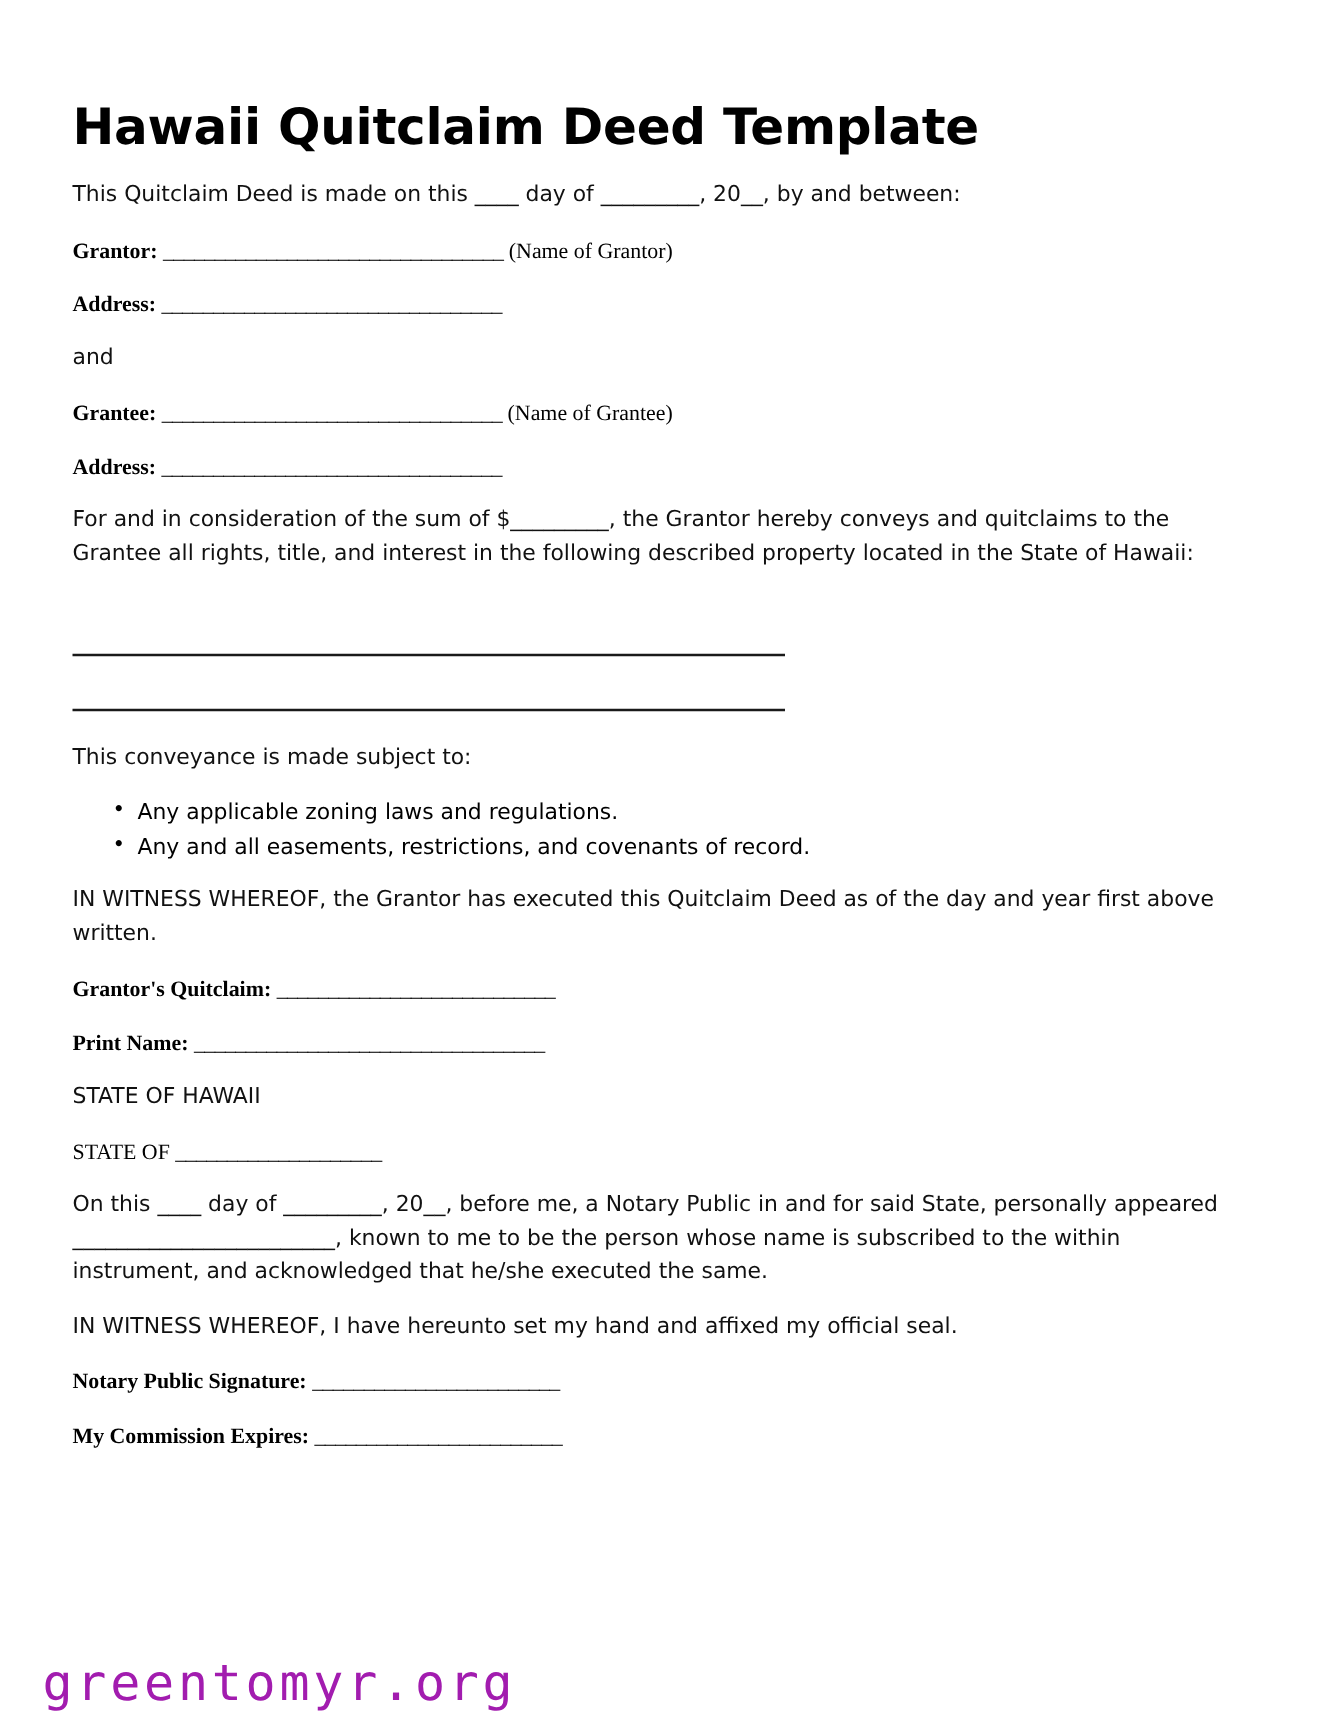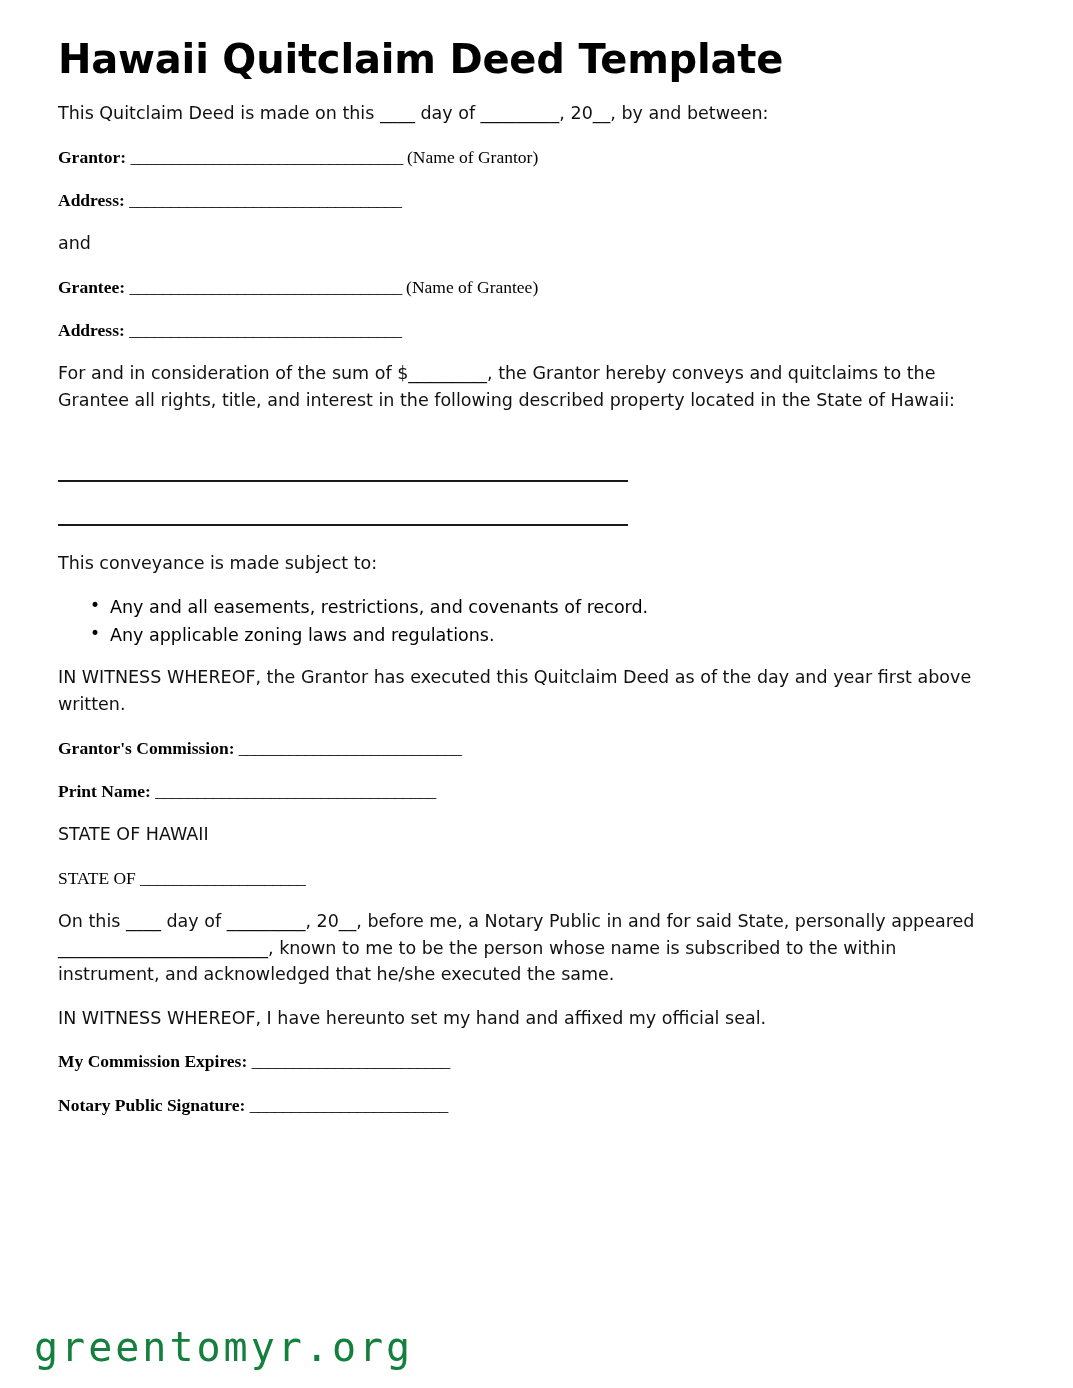--- a/index.html
+++ b/index.html
@@ -15,21 +15,21 @@
     font-family: "DejaVu Sans", "Liberation Sans", sans-serif;
     color: #000000;
     overflow: hidden;
   }
   .page {
     position: absolute;
     left: 0; top: 0;
     width: 1073px;
     height: 1388px;
     box-sizing: border-box;
-    padding: 36px 83px 0 58px;
+    padding: 79px 83px 0 58px;
   }
 
   h1.doc-title {
     font-size: 40px;
     font-weight: 700;
     letter-spacing: -0.2px;
     margin: 0 0 18px 0;
     line-height: 1.15;
     font-family: "DejaVu Sans", "Liberation Sans", sans-serif;
   }
@@ -93,21 +93,21 @@
   }
 
   .spacer-sm { height: 8px; }
 
   .watermark {
     position: absolute;
     left: 34px;
     bottom: 18px;
     font-family: "DejaVu Sans Mono", "Liberation Mono", monospace;
     font-size: 40px;
-    color: #15803d;
+    color: #a21caf;
     letter-spacing: 3px;
     white-space: nowrap;
   }
 </style>
 </head>
 <body>
 
 <div class="page">
 
   <h1 class="doc-title">Hawaii Quitclaim Deed Template</h1>
@@ -149,52 +149,52 @@
 
   <div class="blankline-wrap">
     <div class="blankline"></div>
   </div>
 
   <div class="spacer-sm"></div>
 
   <p class="para">This conveyance is made subject to:</p>
 
   <ul class="subject-list">
+    <li>Any applicable zoning laws and regulations.</li>
     <li>Any and all easements, restrictions, and covenants of record.</li>
-    <li>Any applicable zoning laws and regulations.</li>
   </ul>
 
   <p class="para">IN WITNESS WHEREOF, the Grantor has executed this Quitclaim Deed as of the day and year first above written.</p>
 
   <div class="field-row">
-    <span class="field-label">Grantor's Commission:</span>
+    <span class="field-label">Grantor's Quitclaim:</span>
     <span class="uline">___________________________</span>
   </div>
 
   <div class="field-row">
     <span class="field-label">Print Name:</span>
     <span class="uline">__________________________________</span>
   </div>
 
   <p class="para">STATE OF HAWAII</p>
 
   <div class="field-row">
     <span>STATE OF</span>
     <span class="uline">____________________</span>
   </div>
 
   <p class="para">On this ____ day of _________, 20__, before me, a Notary Public in and for said State, personally appeared ________________________, known to me to be the person whose name is subscribed to the within instrument, and acknowledged that he/she executed the same.</p>
 
   <p class="para">IN WITNESS WHEREOF, I have hereunto set my hand and affixed my official seal.</p>
 
   <div class="field-row">
+    <span class="field-label">Notary Public Signature:</span>
+    <span class="uline">________________________</span>
+  </div>
+
+  <div class="field-row">
     <span class="field-label">My Commission Expires:</span>
     <span class="uline">________________________</span>
   </div>
 
-  <div class="field-row">
-    <span class="field-label">Notary Public Signature:</span>
-    <span class="uline">________________________</span>
-  </div>
-
 </div>
 
 <div class="watermark">greentomyr.org</div>
 
 </body></html>

